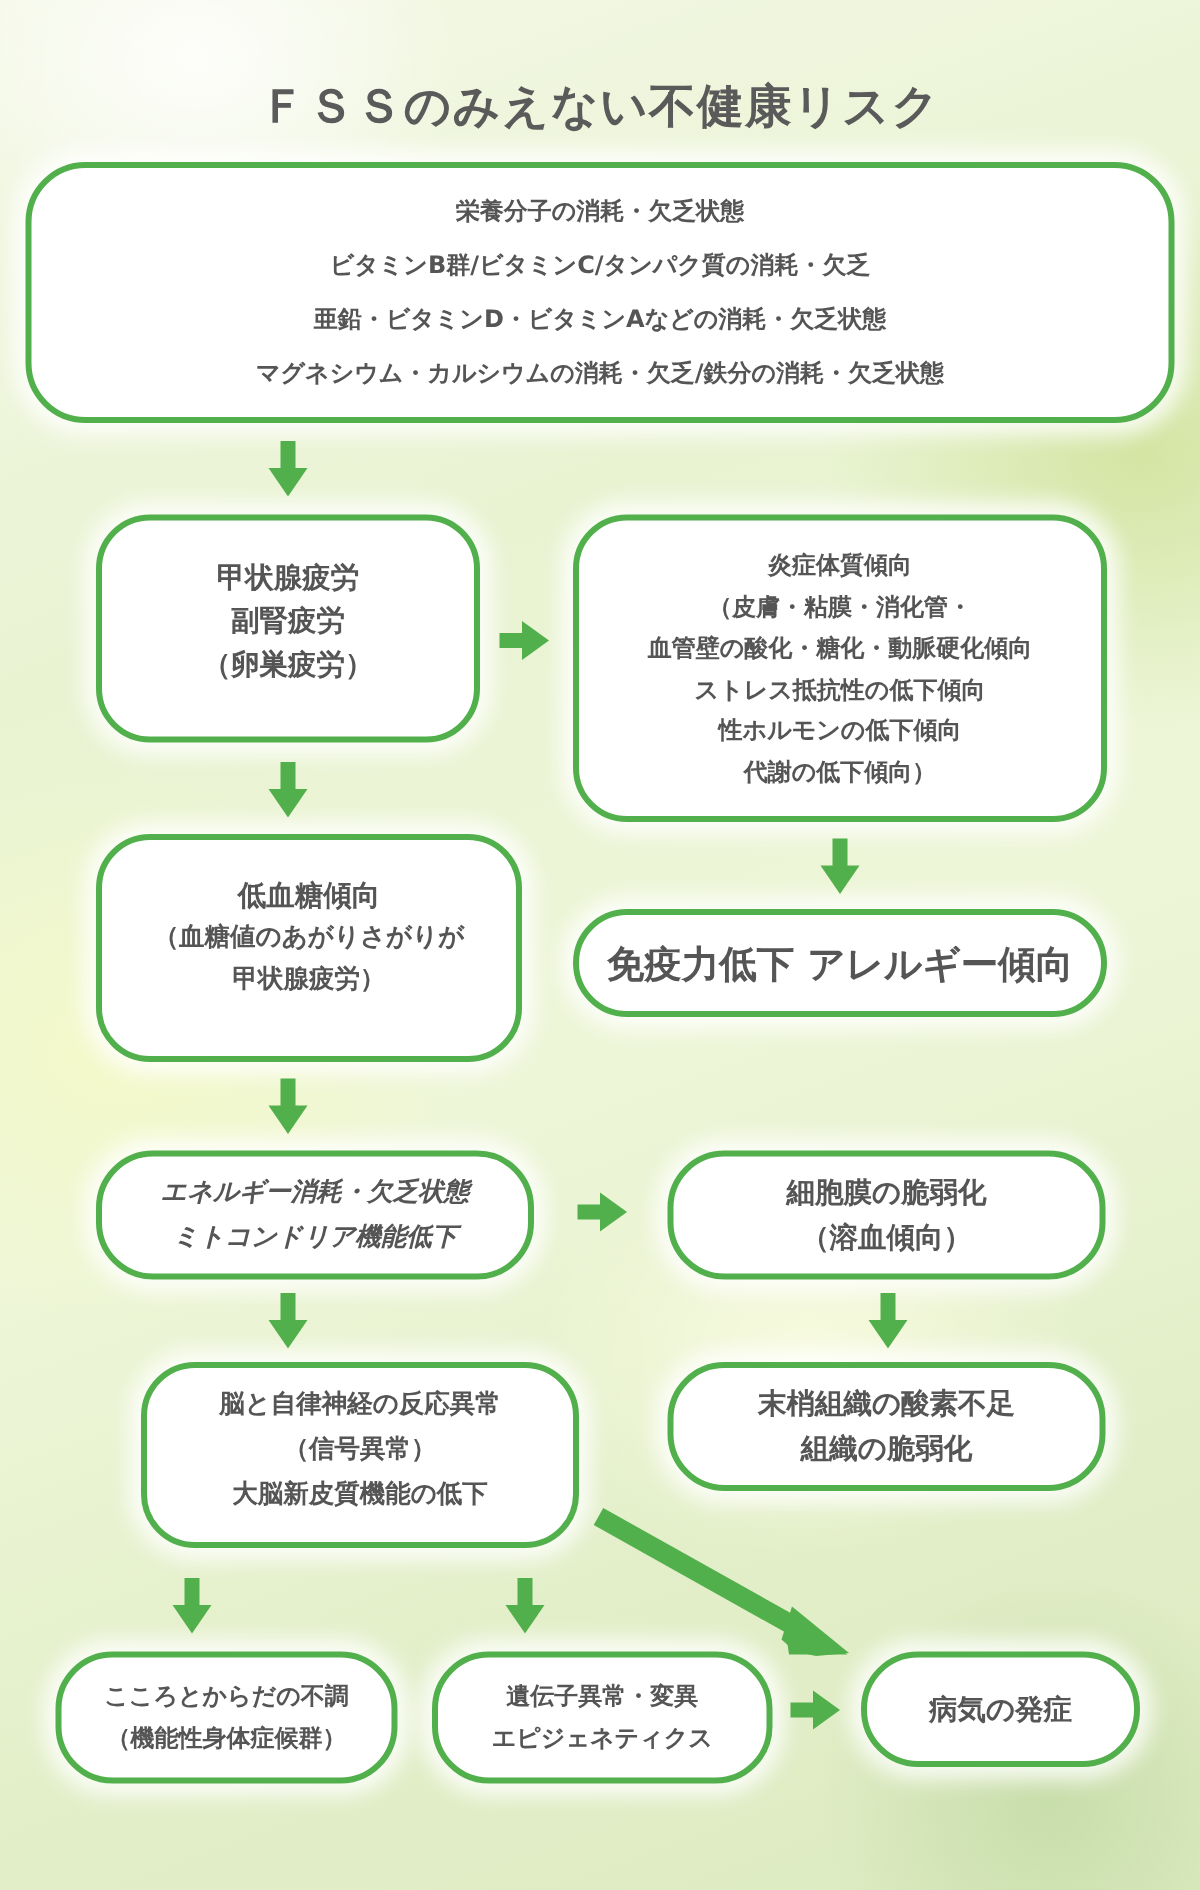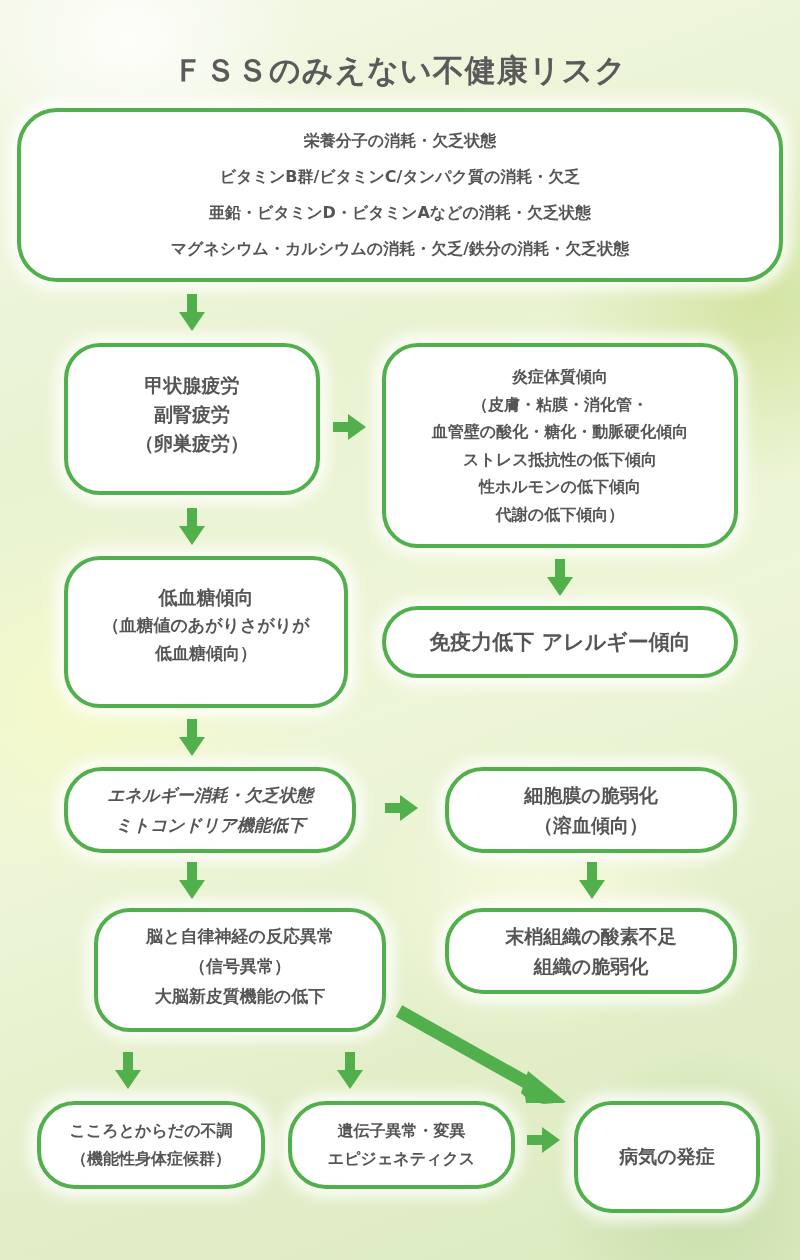--- a/index.html
+++ b/index.html
@@ -50,24 +50,24 @@
   <span class="line">（皮膚・粘膜・消化管・</span>
   <span class="line">血管壁の酸化・糖化・動脈硬化傾向</span>
   <span class="line">ストレス抵抗性の低下傾向</span>
   <span class="line">性ホルモンの低下傾向</span>
   <span class="line">代謝の低下傾向）</span>
 </div>
 
 <div class="box" style="left:64px; top:556px; width:284px; height:152px; font-size:17px; line-height:28px; padding-bottom:14px;">
   <span class="line" style="font-size:19px;">低血糖傾向</span>
   <span class="line">（血糖値のあがりさがりが</span>
-  <span class="line">低血糖傾向）</span>
+  <span class="line">甲状腺疲労）</span>
 </div>
 
-<div class="box" style="left:382px; top:606px; width:356px; height:72px; font-size:21px;">
+<div class="box" style="left:382px; top:606px; width:356px; height:72px; font-size:25px;">
   <span class="line">免疫力低下 アレルギー傾向</span>
 </div>
 
 <div class="box" style="left:64px; top:767px; width:292px; height:86px; font-size:17px; line-height:30px; border-radius:38px;font-style:italic;">
   <span class="line">エネルギー消耗・欠乏状態</span>
   <span class="line">ミトコンドリア機能低下</span>
 </div>
 
 <div class="box" style="left:445px; top:767px; width:292px; height:86px; font-size:19px; line-height:30px; border-radius:38px;">
   <span class="line">細胞膜の脆弱化</span>
@@ -88,21 +88,21 @@
 <div class="box" style="left:37px; top:1101px; width:228px; height:88px; font-size:16px; line-height:28px; border-radius:38px;">
   <span class="line">こころとからだの不調</span>
   <span class="line">（機能性身体症候群）</span>
 </div>
 
 <div class="box" style="left:288px; top:1101px; width:227px; height:88px; font-size:16px; line-height:28px; border-radius:38px;">
   <span class="line">遺伝子異常・変異</span>
   <span class="line">エピジェネティクス</span>
 </div>
 
-<div class="box" style="left:574px; top:1101px; width:186px; height:112px; font-size:19px; border-radius:38px;">
+<div class="box" style="left:574px; top:1101px; width:186px; height:77px; font-size:19px; border-radius:38px;">
   <span class="line">病気の発症</span>
 </div>
 
 <svg width="800" height="1260" style="position:absolute; left:0; top:0; pointer-events:none;">
   <defs>
     <g id="down-arrow">
       <rect x="-5" y="0" width="10" height="19" fill="#52b04c"></rect>
       <polygon points="-13,18 13,18 0,37" fill="#52b04c"></polygon>
     </g>
     <g id="right-arrow">

